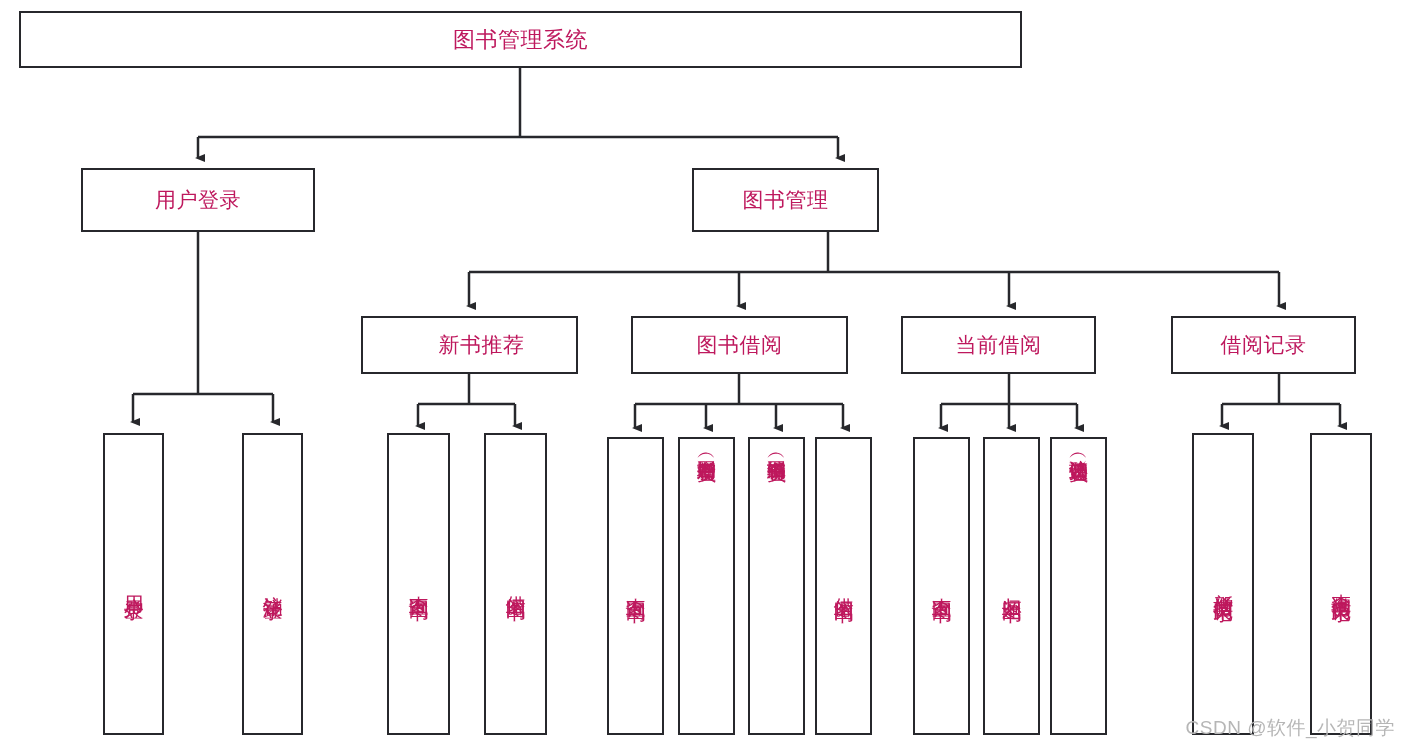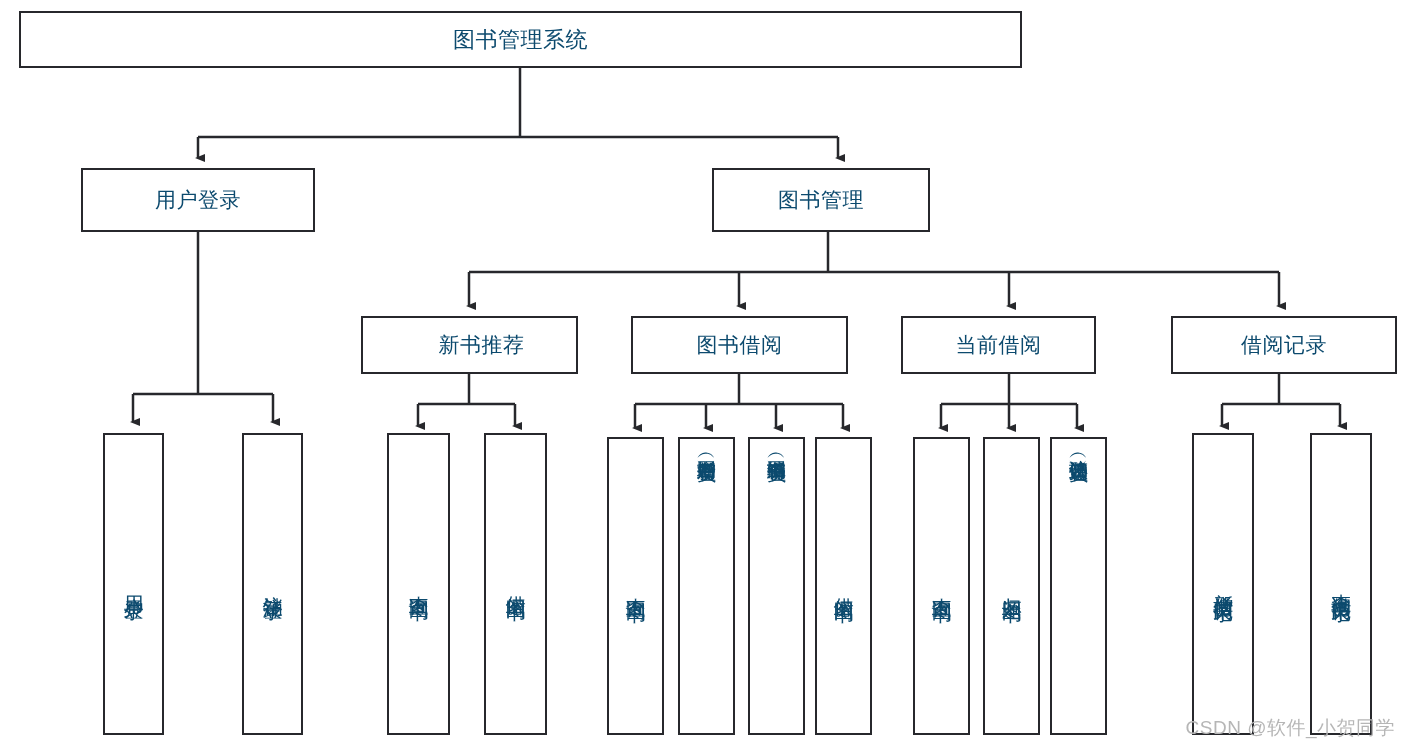--- a/index.html
+++ b/index.html
@@ -27,21 +27,21 @@
     pointer-events: none;
   }
   .node {
     position: absolute;
     box-sizing: border-box;
     background: #ffffff;
     border: 2.5px solid #27282c;
     display: flex;
     align-items: center;
     justify-content: center;
-    color: #0c4a6e;
+    color: #be185d;
     font-size: 21px;
     letter-spacing: 0.5px;
     line-height: 1.25;
     text-align: center;
     z-index: 2;
   }
   .node.root {
     font-size: 22px;
   }
   
@@ -135,34 +135,34 @@
     </g>
   </svg>
 
   <div class="node root" style="left:19px; top:11px; width:1003px; height:57px;">
     <span>图书管理系统</span>
   </div>
 
   <div class="node" style="left:81px; top:168px; width:234px; height:64px;">
     <span>用户登录</span>
   </div>
-  <div class="node" style="left:712px; top:168px; width:218px; height:64px;">
+  <div class="node" style="left:692px; top:168px; width:187px; height:64px;">
     <span>图书管理</span>
   </div>
 
   <div class="node" style="left:361px; top:316px; width:217px; height:58px;padding-left:24px;">
     <span>新书推荐</span>
   </div>
   <div class="node" style="left:631px; top:316px; width:217px; height:58px;align-items:center;">
     <span>图书借阅</span>
   </div>
   <div class="node" style="left:901px; top:316px; width:195px; height:58px;">
     <span>当前借阅</span>
   </div>
-  <div class="node" style="left:1171px; top:316px; width:226px; height:58px;">
+  <div class="node" style="left:1171px; top:316px; width:185px; height:58px;">
     <span>借阅记录</span>
   </div>
 
   <div class="node vert" style="left:103px; top:433px; width:61px; height:302px;">
     <span class="vtext">用户登录</span>
   </div>
   <div class="node vert" style="left:242px; top:433px; width:61px; height:302px;">
     <span class="vtext">注销登录</span>
   </div>
 

